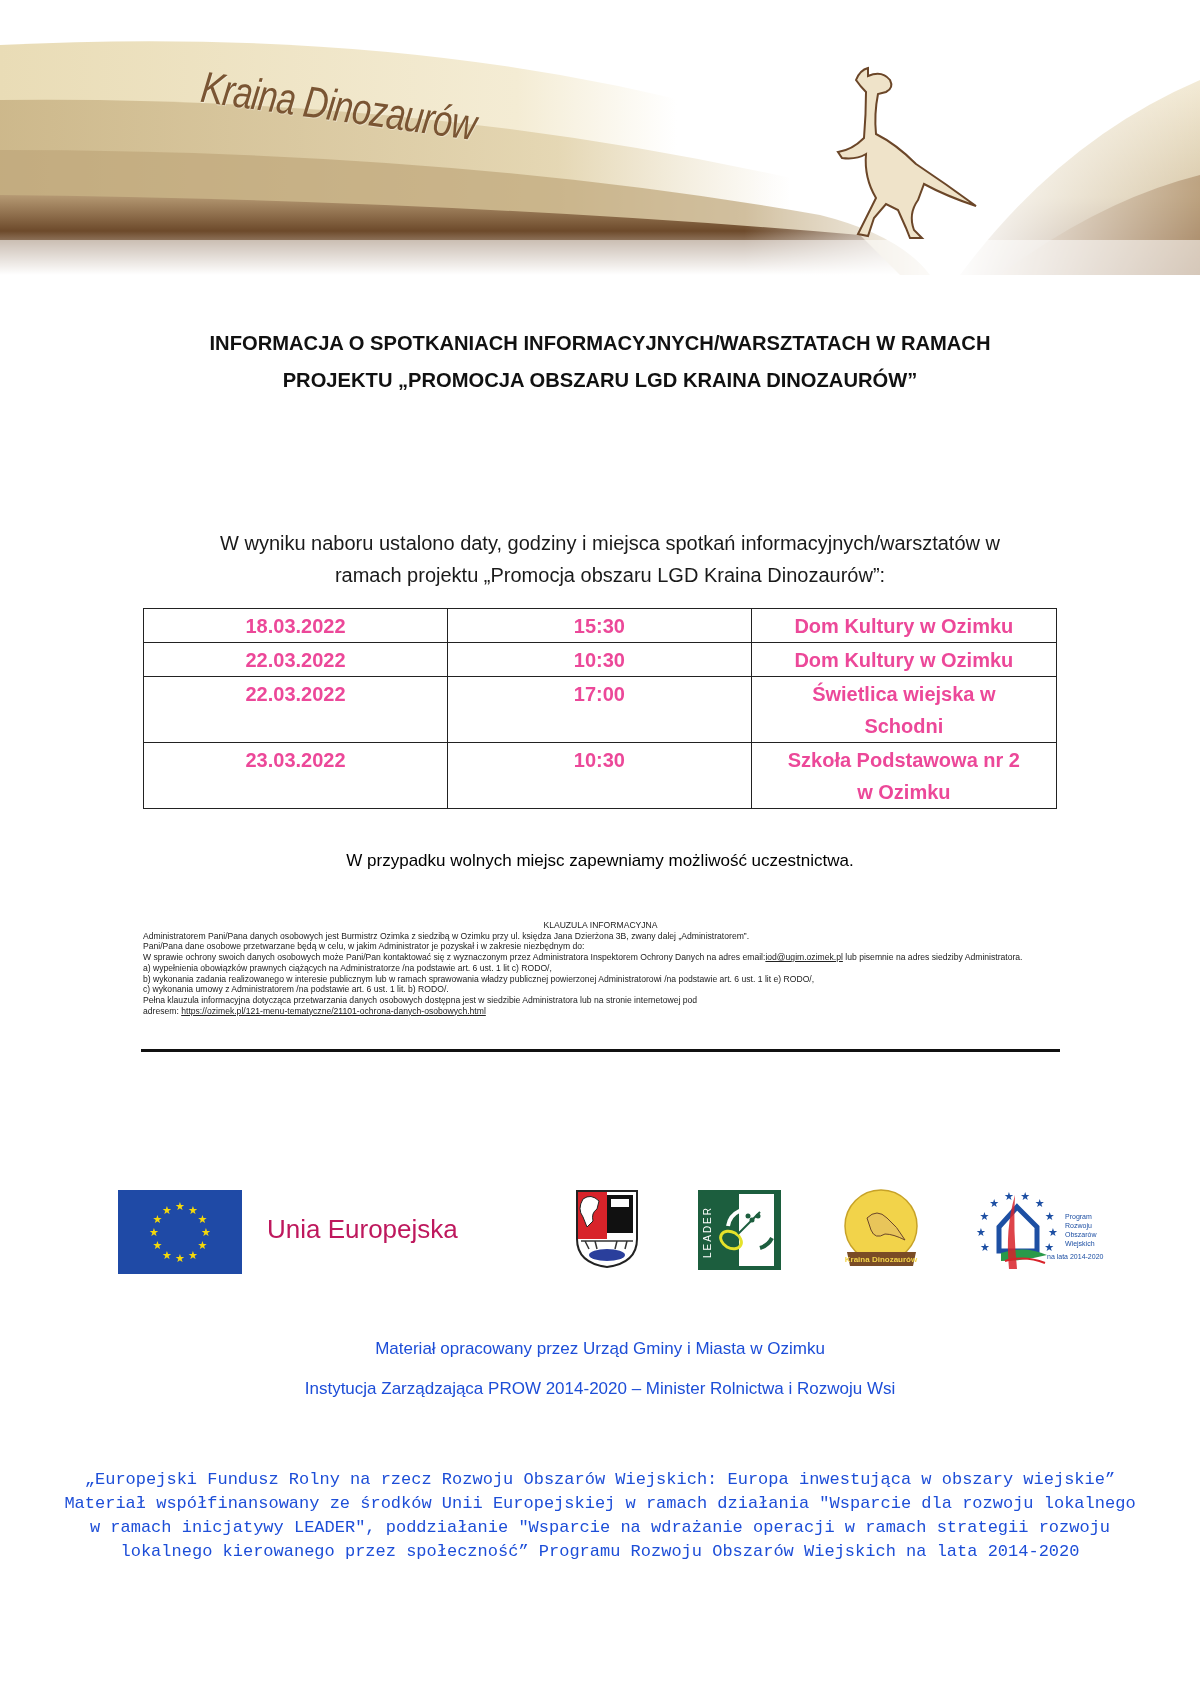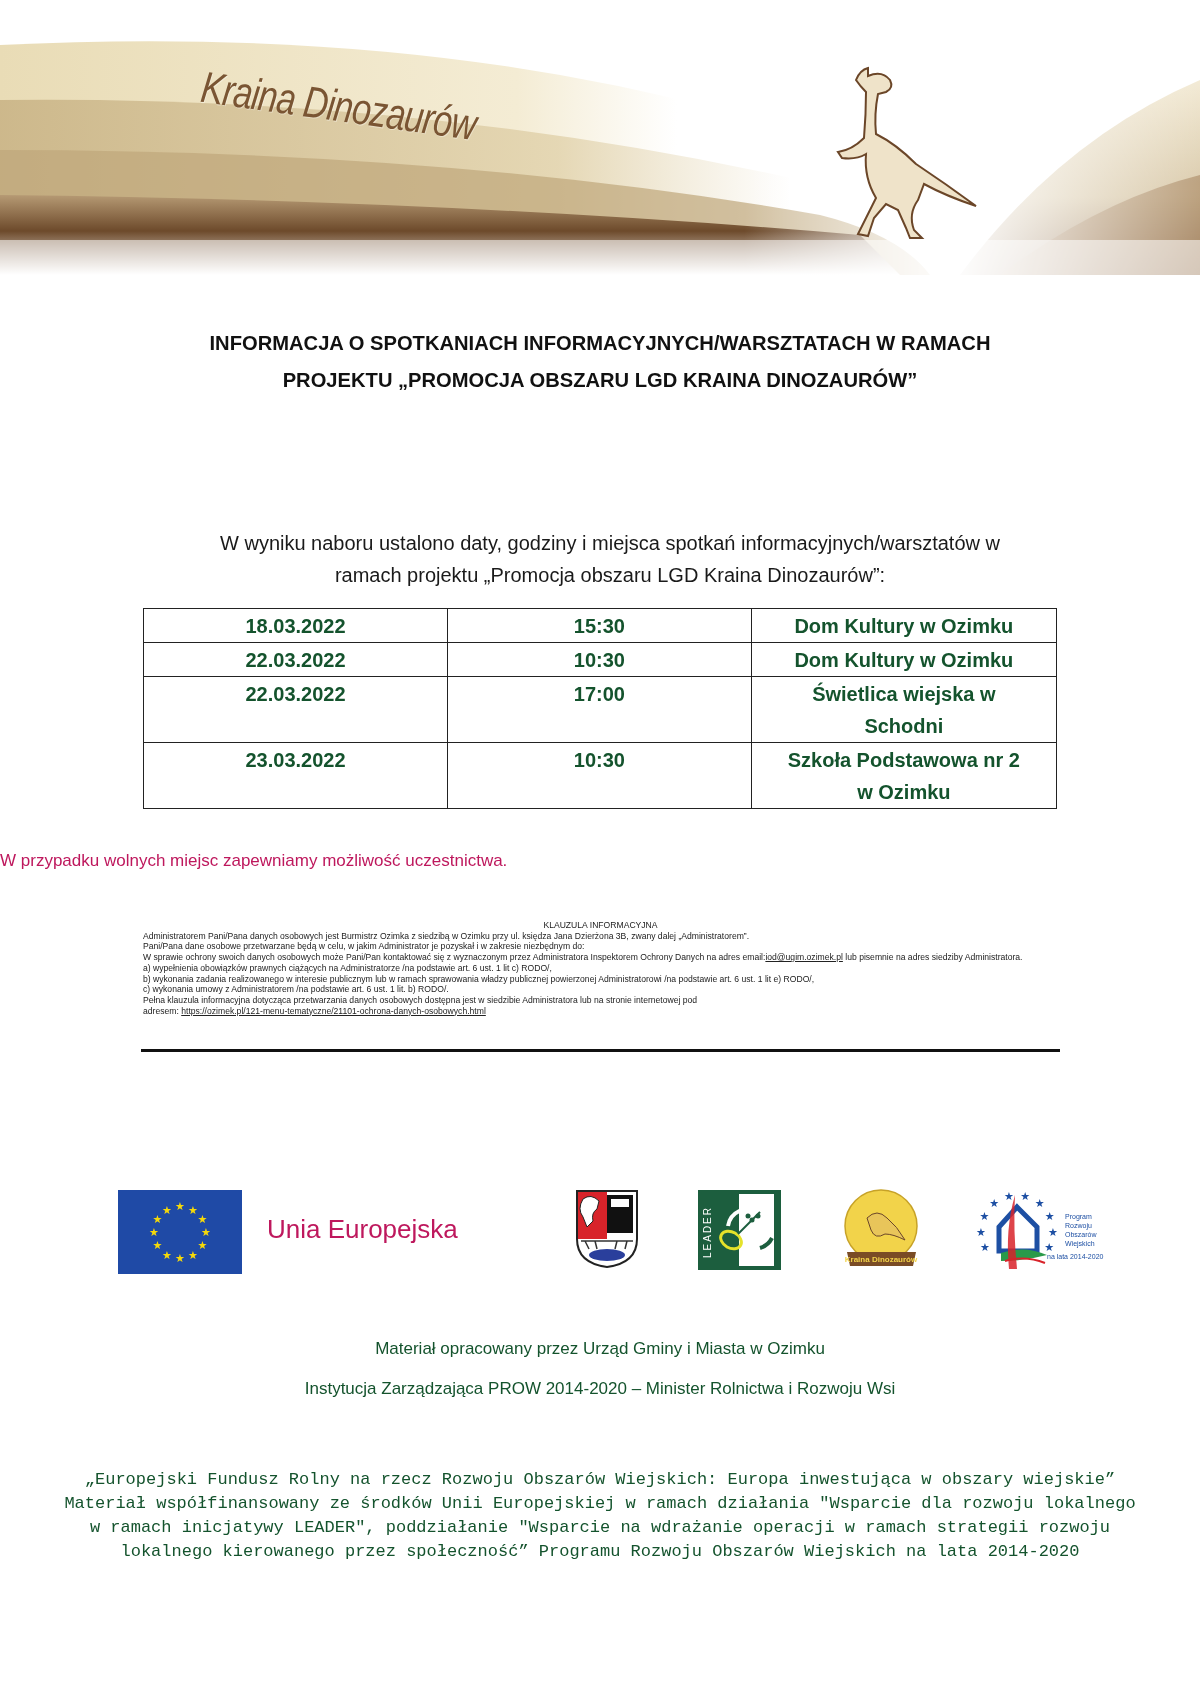--- a/index.html
+++ b/index.html
@@ -21,45 +21,45 @@
   .doc-title div { transform: scaleX(0.96); }
 
   .intro { position: absolute; left: 0; width: 1200px; top: 527px; text-align: center;
            font-size: 20px; line-height: 32px; color: #1a1a1a; }
   .intro span { display: block; margin-left: 20px; }
 
   
   table.schedule { position: absolute; left: 143px; top: 608px; width: 914px; border-collapse: collapse; }
   table.schedule td { border: 1.5px solid #222; vertical-align: top; text-align: center;
                       font-weight: bold; font-size: 20px; line-height: 32px; padding: 1px 6px 0 6px;
-                      color: #14532d; }
+                      color: #ec4899; }
   table.schedule td.c1 { width: 293px; }
   table.schedule td.c2 { width: 293px; }
   table.schedule td.c3 { width: 294px; }
 
-  .note { position: absolute; left: 0; width: 1200px; top: 851px; text-align: left; font-size: 17px; color: #be185d; }
+  .note { position: absolute; left: 0; width: 1200px; top: 851px; text-align: center; font-size: 17px; color: #000000; }
 
   
   .clause { position: absolute; left: 143px; top: 920px; width: 915px; font-size: 8.6px; line-height: 10.7px; color: #222; }
   .clause .clause-title { text-align: center; font-weight: normal; }
   .clause a { color: #222; text-decoration: underline; }
   .divider { position: absolute; left: 141px; top: 1049px; width: 919px; height: 3px; background: #111; }
 
   
   .logos { position: absolute; left: 0; top: 1185px; width: 1200px; height: 95px; }
   .logo { position: absolute; }
   .eu-flag { left: 118px; top: 5px; width: 124px; height: 84px; background: #1f4aa6; }
   .eu-label { left: 267px; top: 29px; font-size: 26px; font-weight: normal; color: #be185d; }
   .coat { left: 575px; top: 4px; width: 64px; height: 80px; }
   .leader { left: 698px; top: 5px; width: 83px; height: 80px; }
   .lgd { left: 843px; top: 3px; width: 77px; height: 84px; }
   .prow { left: 975px; top: 4px; width: 138px; height: 82px; }
 
   
-  .footer { position: absolute; left: 0; width: 1200px; text-align: center; font-size: 17px; color: #14532d; }
+  .footer { position: absolute; left: 0; width: 1200px; text-align: center; font-size: 17px; color: #1d4ed8; }
   .f1 { top: 1339px; }
   .f2 { top: 1379px; }
   .f3 { top: 1468px; line-height: 24px; font-family: Liberation Mono, monospace; }
   .f3 span { display: block; }
 </style>
 </head>
 <body>
 
 <div class="banner">
   <svg width="1200" height="275" viewBox="0 0 1200 275">

